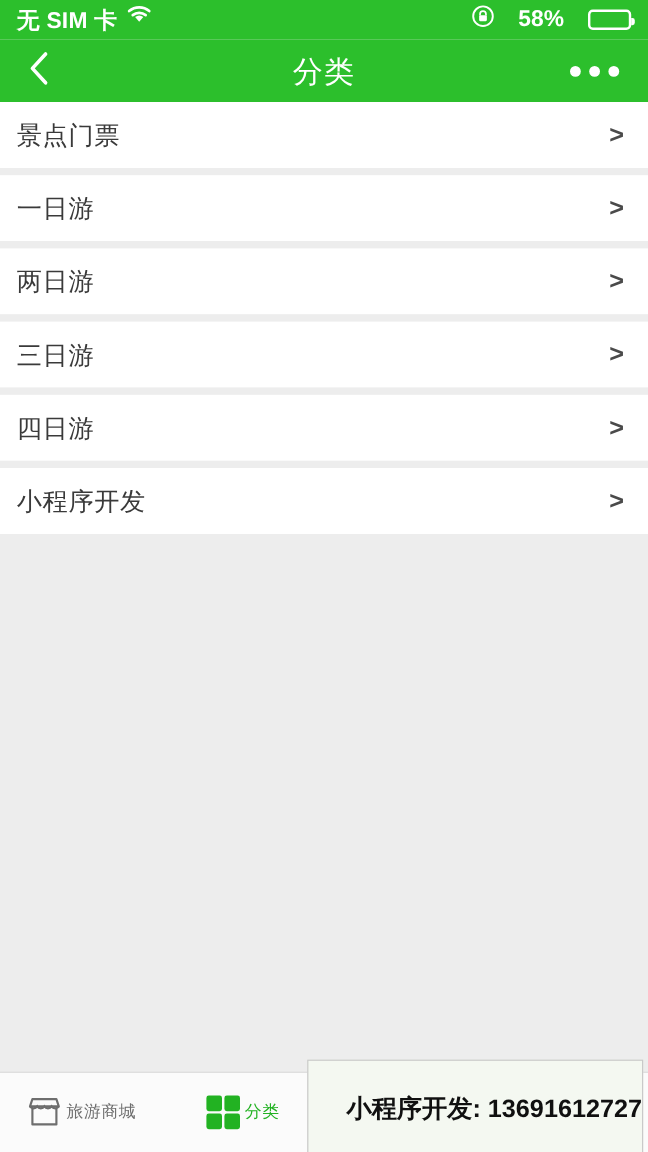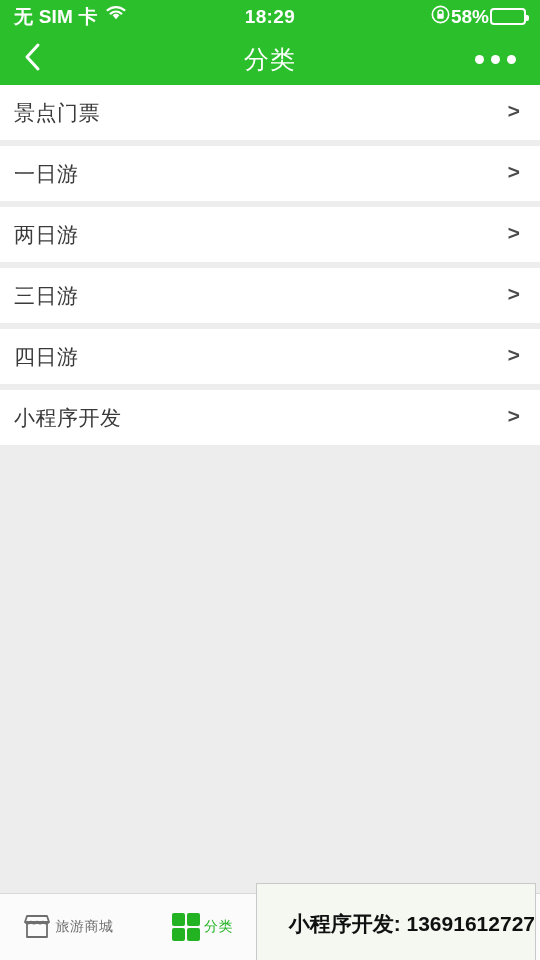--- a/index.html
+++ b/index.html
@@ -49,21 +49,21 @@
     left: 0; right: 0;
     text-align: center;
     font-size: 19px;
     font-weight: bold;
     letter-spacing: 0.4px;
   }
   .status-right {
     margin-left: auto;
     display: flex;
     align-items: center;
-    gap: 1px;
+    gap: 20px;
     font-size: 19px;
     font-weight: bold;
     z-index: 2;
   }
   .wifi-icon { display: block; }
   .lock-icon { display: block; }
   .battery {
     position: relative;
     width: 36px;
     height: 17px;
@@ -141,21 +141,20 @@
     width: 540px;
   }
   .list-row {
     height: 55px;
     background: #ffffff;
     display: flex;
     align-items: center;
     box-sizing: border-box;
     padding: 0 20px 0 14px;
     cursor: pointer;
-    font-family: Liberation Mono, monospace;
   }
   .list-row-label {
     font-size: 21px;
     color: #3a3a3a;
     letter-spacing: 0.5px;
   }
   .list-row-chevron {
     margin-left: auto;
     font-size: 21px;
     color: #4a4a4a;
@@ -248,21 +247,20 @@
     <div class="status-left">
       <span>无 SIM 卡</span>
       <span class="wifi-icon">
         <svg width="22" height="16" viewBox="0 0 22 16">
           <path d="M11 14.2 L7.6 10.2 A5.4 5.4 0 0 1 14.4 10.2 Z" fill="#ffffff"></path>
           <path d="M2.6 5.2 A13 13 0 0 1 19.4 5.2" stroke="#ffffff" stroke-width="2.2" fill="none" stroke-linecap="round"></path>
           <path d="M5.6 8.6 A8.6 8.6 0 0 1 16.4 8.6" stroke="#ffffff" stroke-width="2.2" fill="none" stroke-linecap="round"></path>
         </svg>
       </span>
     </div>
-    <div class="status-center">18:29</div>
     <div class="status-right">
       <span class="lock-icon">
         <svg width="19" height="19" viewBox="0 0 20 20">
           <circle cx="10" cy="10" r="8.6" fill="none" stroke="#ffffff" stroke-width="1.7"></circle>
           <path d="M7.4 9.4 v-1.3 a2.6 2.6 0 0 1 5.2 0 v1.3" fill="none" stroke="#ffffff" stroke-width="1.5"></path>
           <rect x="6.6" y="9.2" width="6.8" height="5.2" rx="1" fill="#ffffff"></rect>
         </svg>
       </span>
       <span>58%</span>
       <span class="battery">

